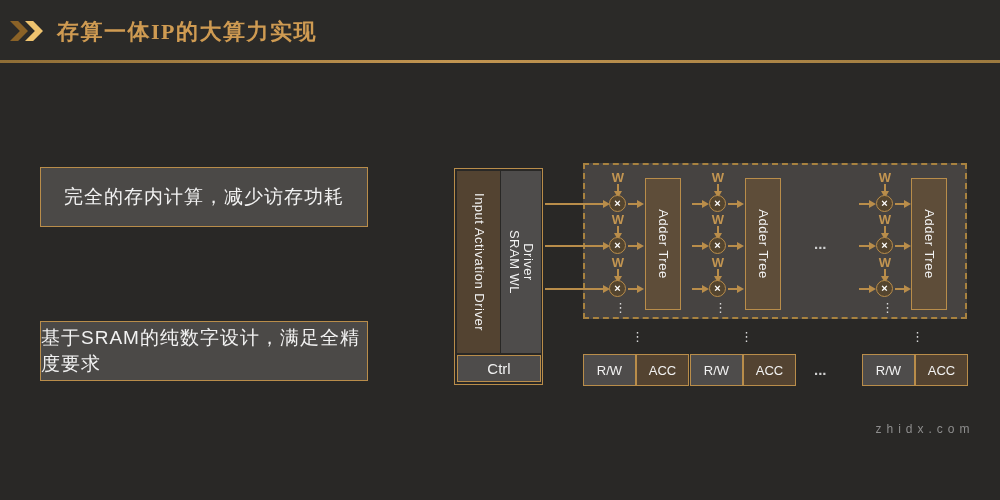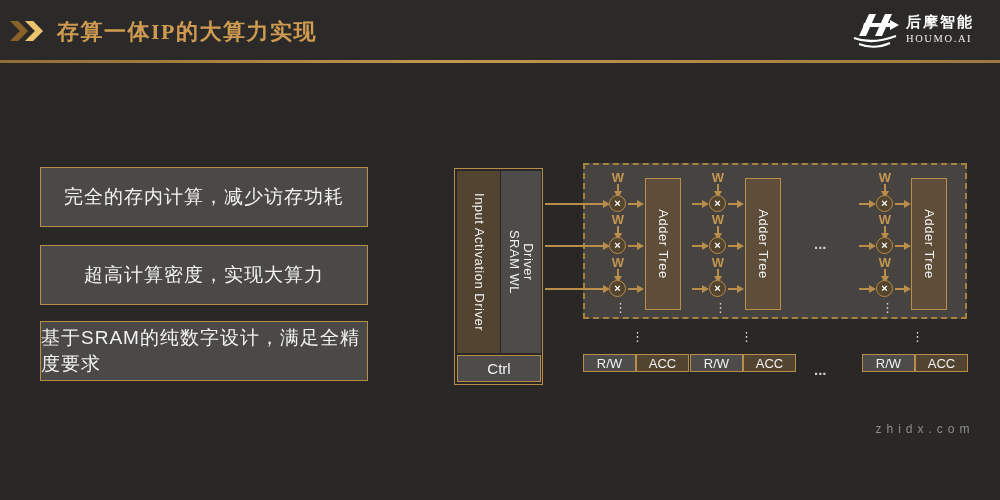--- a/index.html
+++ b/index.html
@@ -40,57 +40,43 @@
     display:flex;align-items:center;justify-content:center;line-height:1;}
   .wl{position:absolute;width:20px;text-align:center;color:#c29551;font-weight:bold;font-size:13px;}
   .hl{position:absolute;height:2px;background:var(--gold);}
   .vlne{position:absolute;width:2px;background:var(--gold);}
   .ah-r{position:absolute;width:0;height:0;border-top:4px solid transparent;
     border-bottom:4px solid transparent;border-left:7px solid var(--gold);}
   .ah-d{position:absolute;width:0;height:0;border-left:4px solid transparent;
     border-right:4px solid transparent;border-top:7px solid var(--gold);}
   .vdots{position:absolute;color:#d8d8d8;font-size:13px;line-height:1;}
   .hdots{position:absolute;color:#cfcfcf;font-size:15px;font-weight:bold;line-height:1;}
-  .iobox{position:absolute;top:354px;width:53px;height:18px;box-sizing:border-box;
+  .iobox{position:absolute;top:354px;width:53px;height:32px;box-sizing:border-box;
     border:1.5px solid var(--gold);display:flex;align-items:center;justify-content:center;
     color:var(--white);font-size:13px;}
   .io-rw{background:var(--panel-gray);} .io-acc{background:var(--panel-brown);}
   
   #wm{position:absolute;left:856px;top:422px;width:138px;text-align:center;color:#8d8d8d;}
   #wm-logo{font-size:36px;font-weight:bold;letter-spacing:2px;line-height:1.4;}
   #wm-domain{font-size:12px;letter-spacing:5px;margin-top:0px;}
 </style>
 </head>
 <body>
 
 <div id="slide">
 
   <div id="hdr">
     <div class="chev" style="left:10px;background:#8a6227;"></div>
     <div class="chev" style="left:25px;background:#eec36f;"></div>
     <div id="title">存算一体IP的大算力实现</div>
-    <div id="logo">
-      <svg width="52" height="40" viewBox="0 0 52 40">
-        <polygon points="17,4 24,4 14,26 7,26" fill="#fff"></polygon>
-        <polygon points="33,4 40,4 30,26 23,26" fill="#fff"></polygon>
-        <polygon points="12,13 38,13 38,10 47,15 38,20 38,17 11,17" fill="#fff"></polygon>
-        <path d="M2,28 Q20,35 44,26" stroke="#fff" stroke-width="2.4" fill="none"></path>
-        <path d="M7,34 Q22,40 38,33" stroke="#fff" stroke-width="2" fill="none"></path>
-      </svg>
-      <div id="logo-name">后摩智能</div>
-      <div id="logo-domain">HOUMO.AI</div>
-    </div>
   </div>
   <div id="hdr-line"></div>
 
   <div class="bullet" style="top:167px;">
     <span>完全的存内计算，减少访存功耗</span>
-  </div>
-  <div class="bullet" style="top:245px;">
-    <span>超高计算密度，实现大算力</span>
   </div>
   <div class="bullet" style="top:321px;">
     <span>基于SRAM的纯数字设计，满足全精度要求</span>
   </div>
 
   <div class="gbox" style="left:454px;top:168px;width:89px;height:217px;"></div>
   <div class="abs" style="left:457px;top:171px;width:43px;height:182px;background:var(--panel-brown);"></div>
   <div class="abs" style="left:501px;top:171px;width:40px;height:182px;background:var(--panel-gray);"></div>
   <span class="vtext" style="left:479px;top:262px;">Input Activation Driver</span>
   <span class="vtext" style="left:514px;top:262px;">SRAM WL</span>

